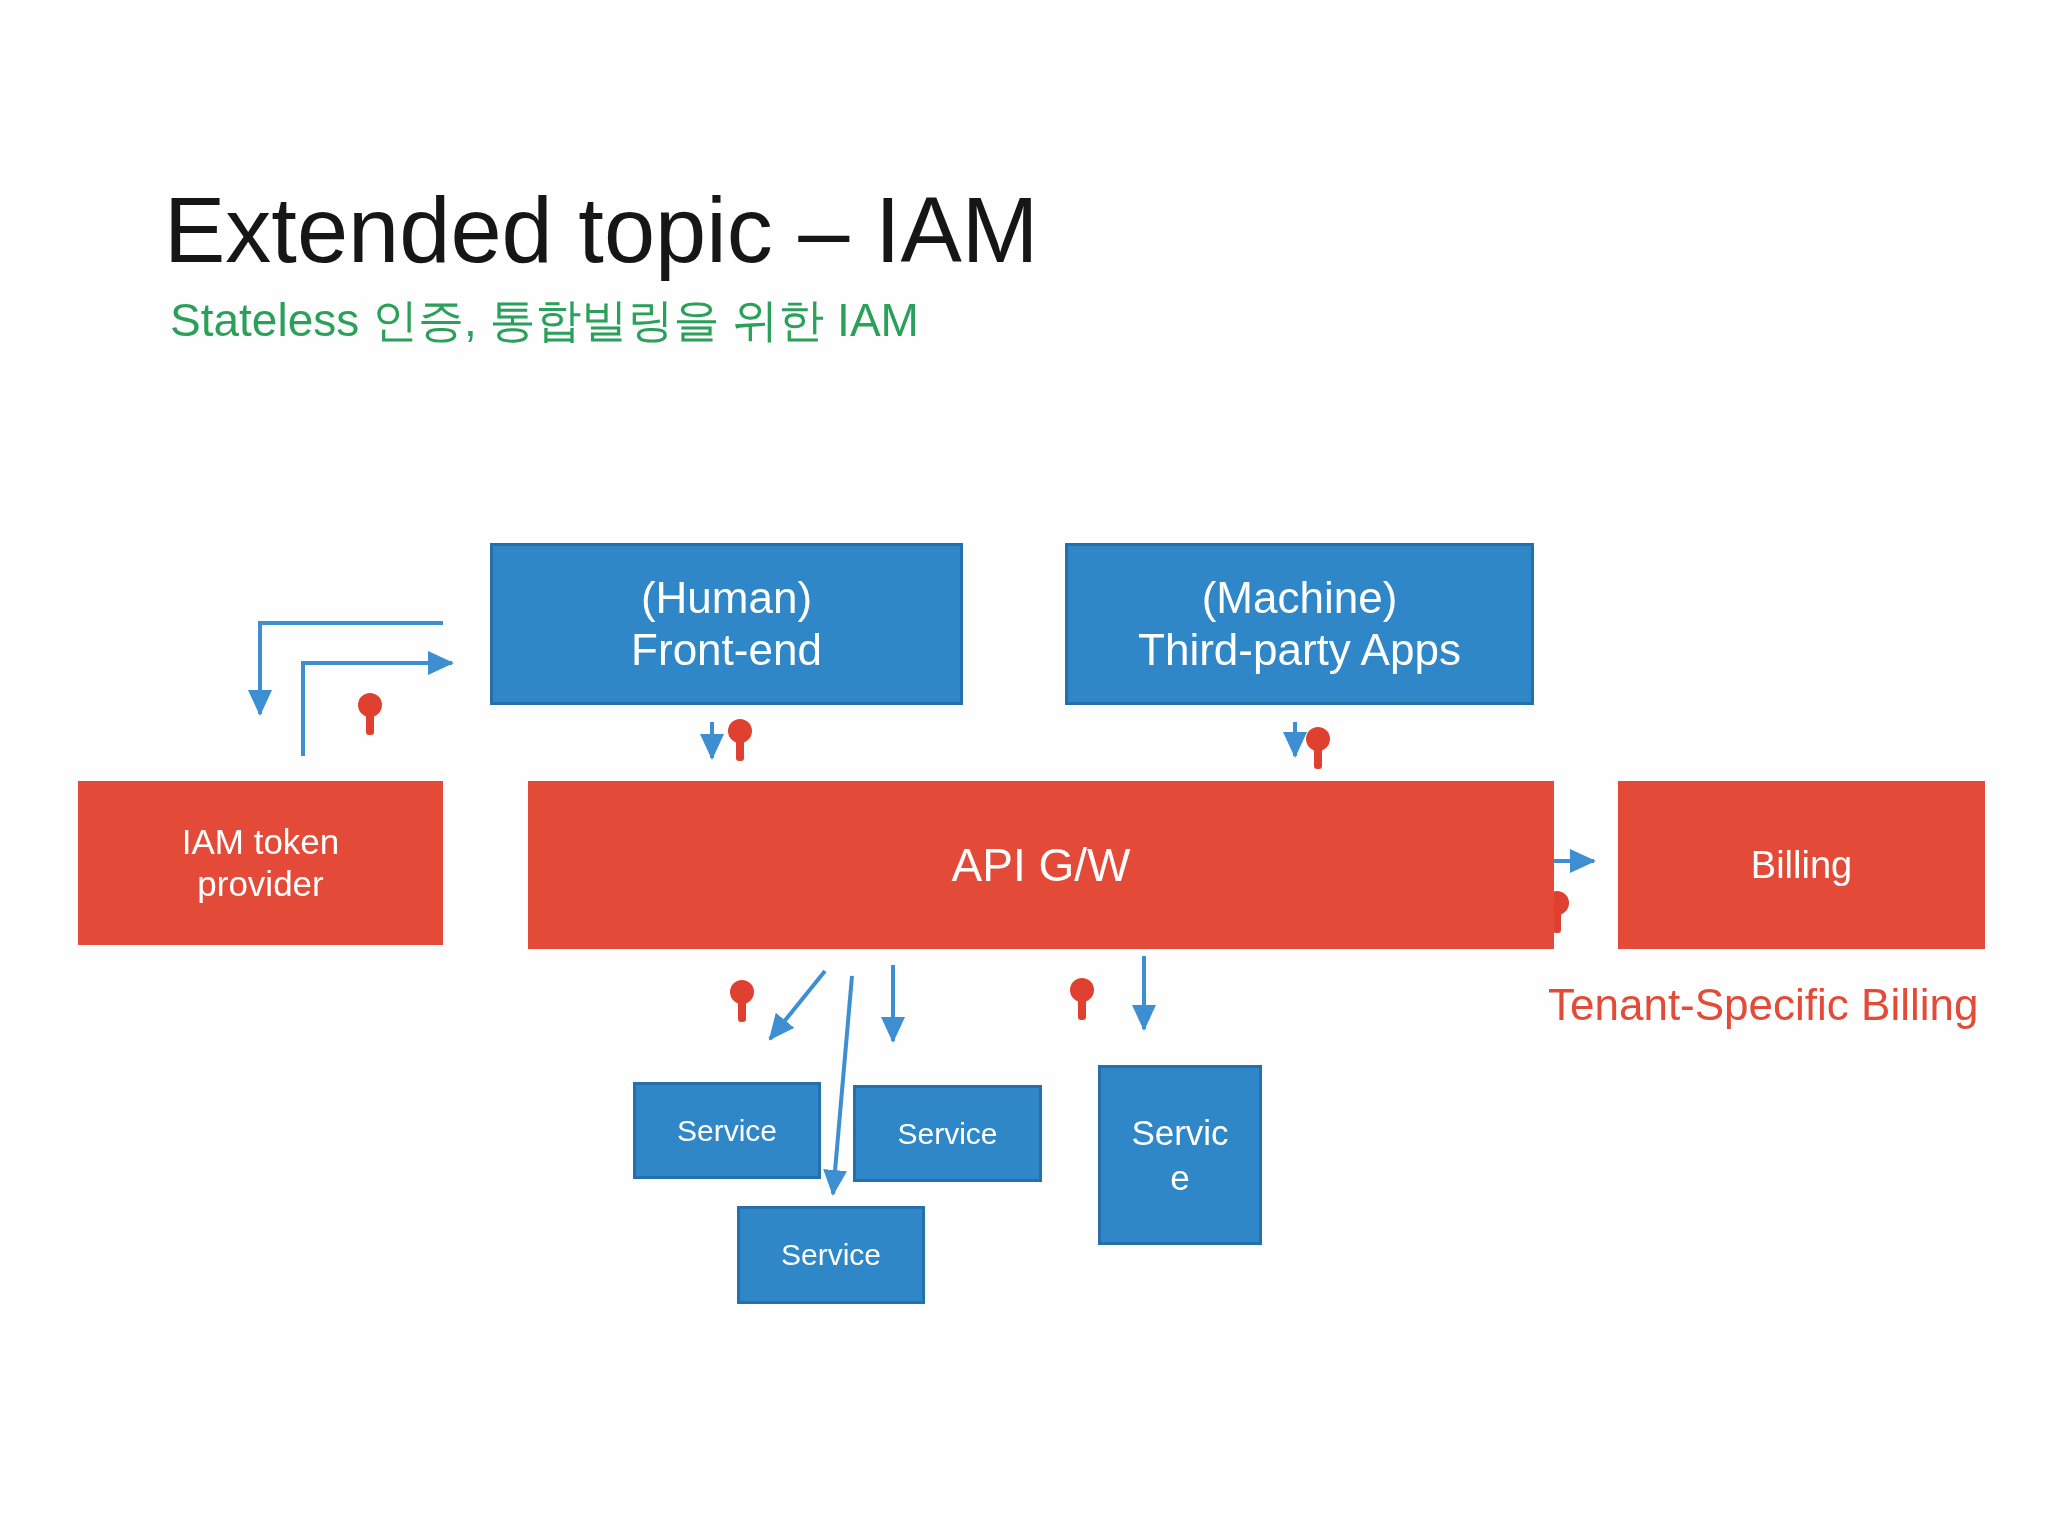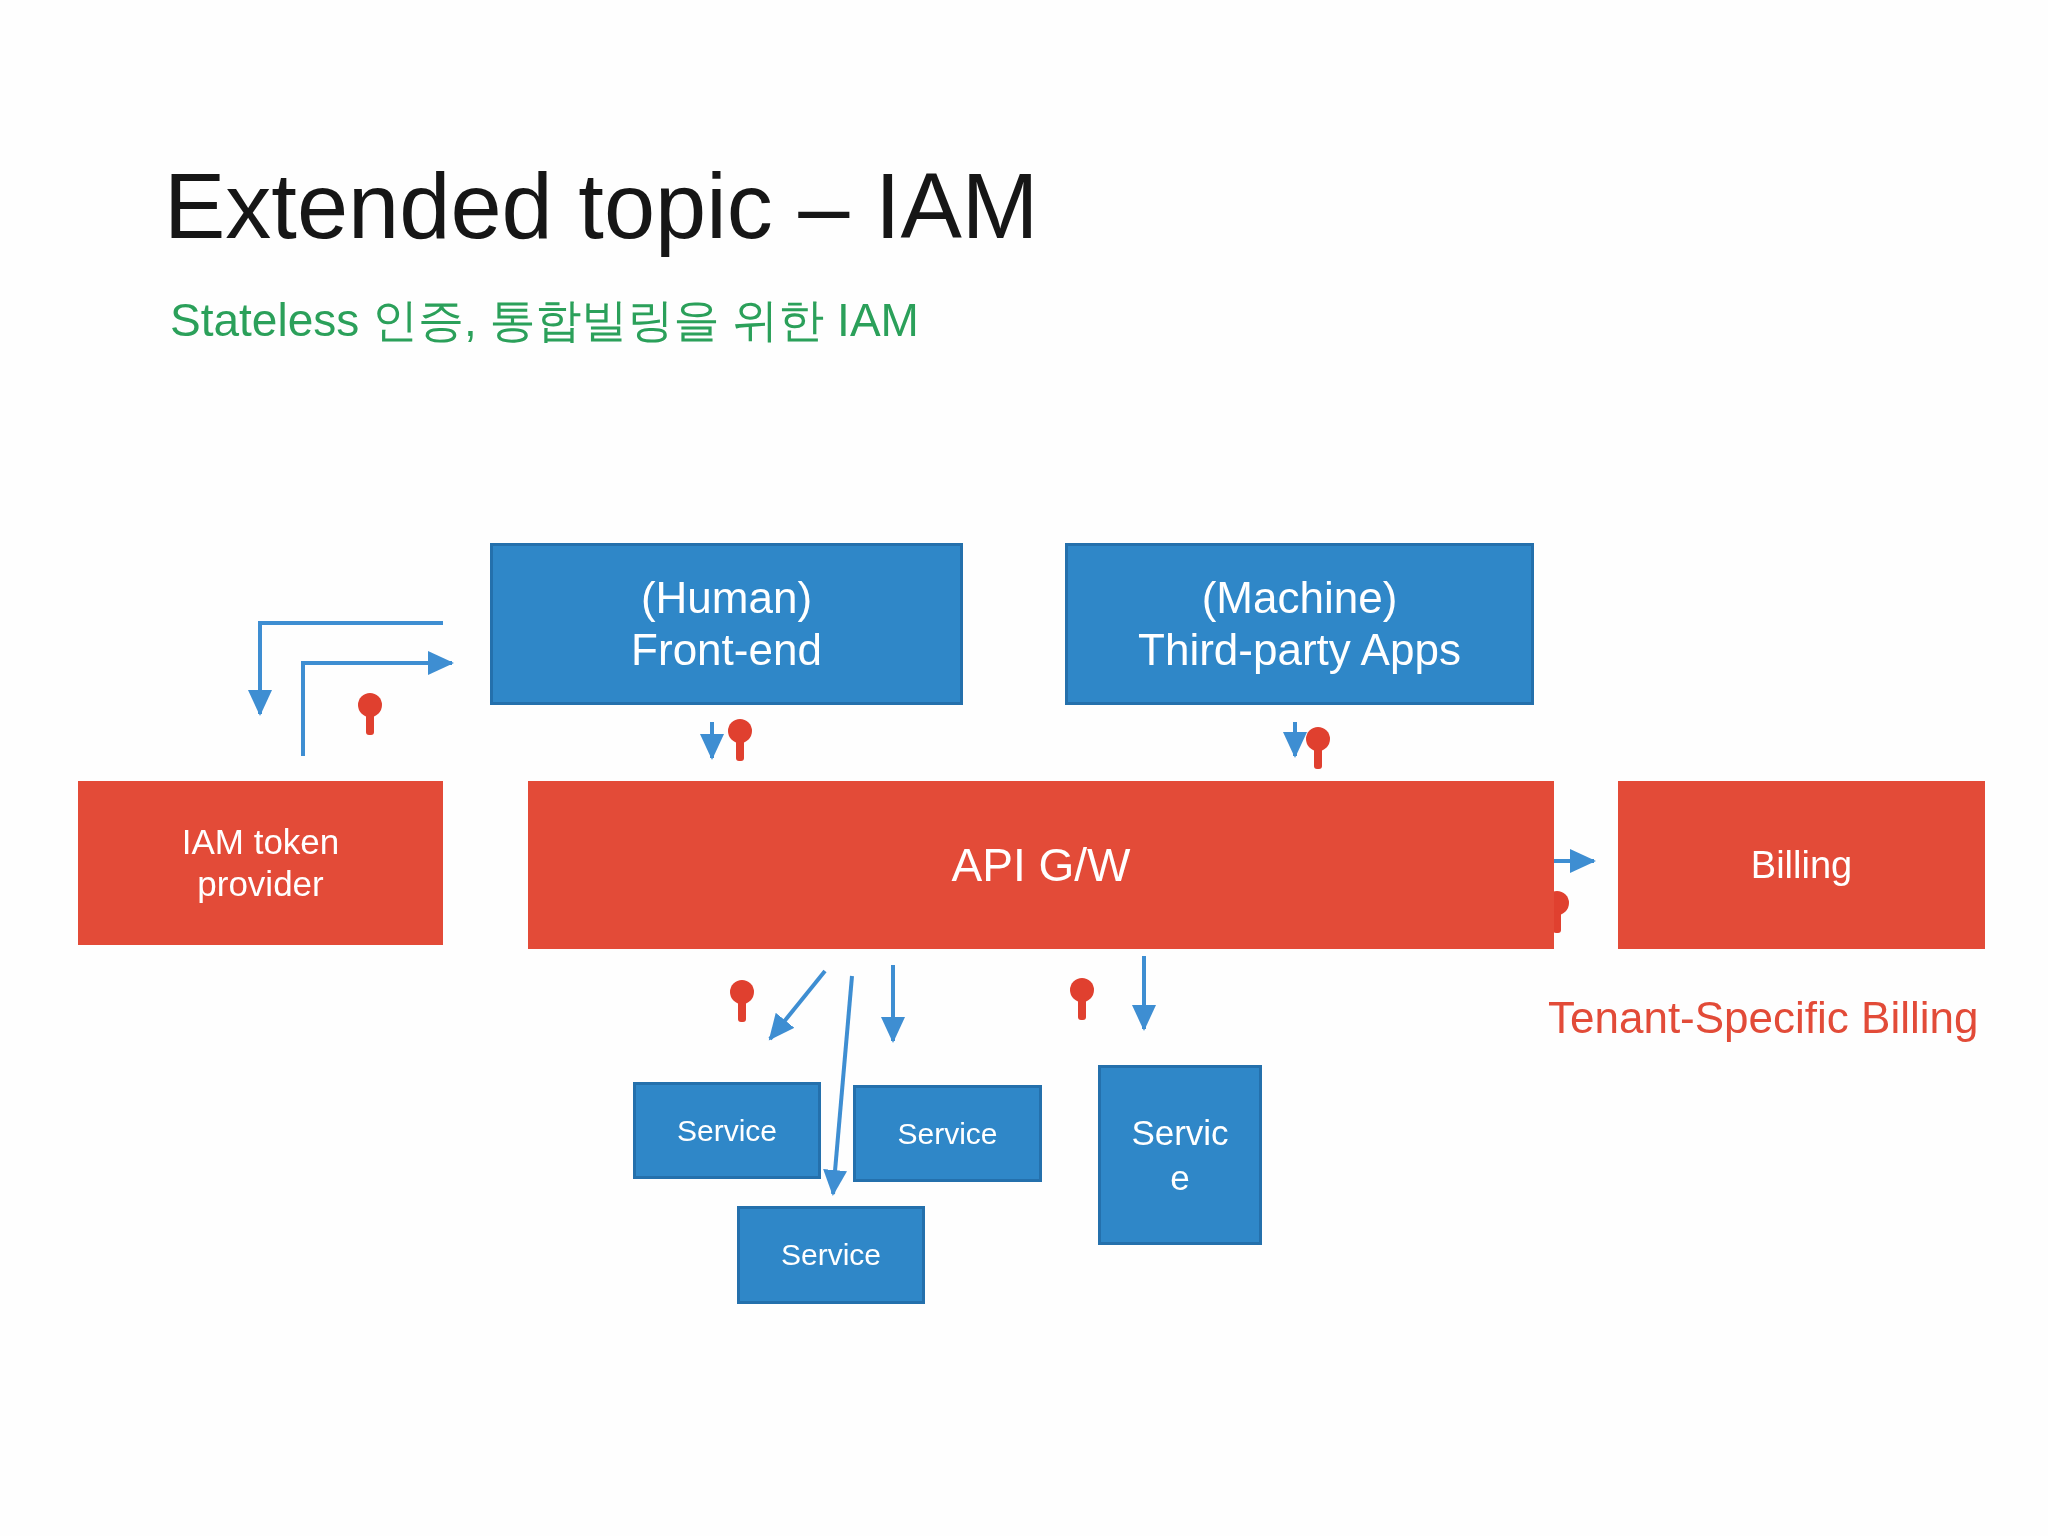--- a/index.html
+++ b/index.html
@@ -7,21 +7,21 @@
     position: relative;
     width: 2048px;
     height: 1536px;
     background: var(--background, #fefefe);
     font-family: "Liberation Sans", "DejaVu Sans", sans-serif;
     overflow: hidden;
   }
   .title {
     position: absolute;
     left: 164px;
-    top: 156px;
+    top: 180px;
     font-size: 92px;
     line-height: 1.1;
     color: var(--title-ink, #161616);
     white-space: nowrap;
     font-weight: 400;
   }
   .subtitle {
     position: absolute;
     left: 170px;
     top: 292px;
@@ -31,21 +31,20 @@
     white-space: nowrap;
   }
   .caption {
     position: absolute;
     left: 1548px;
     top: 980px;
     width: 470px;
     font-size: 44px;
     color: var(--caption-red, #e24b38);
     white-space: nowrap;
-    margin-top: 13px;
   }
   .node {
     position: absolute;
     display: flex;
     flex-direction: column;
     align-items: center;
     justify-content: center;
     text-align: center;
     color: var(--text-white, #ffffff);
     box-sizing: border-box;

